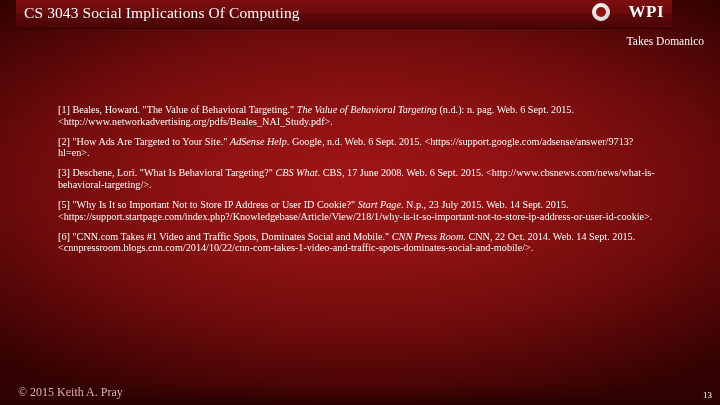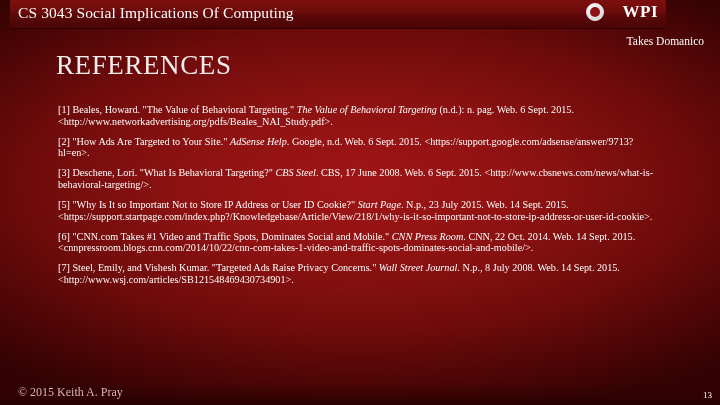--- a/index.html
+++ b/index.html
@@ -17,21 +17,21 @@
     position: relative;
     width: 720px;
     height: 405px;
     background:
       radial-gradient(ellipse 75% 60% at 50% 45%, #a01515 0%, #8e1212 32%, #6e0b0b 62%, #4a0505 85%, #330202 100%);
     overflow: hidden;
   }
   
   .topbar {
     position: absolute;
-    left: 10px; top: 0;
+    left: 16px; top: 0;
     width: 656px;
     height: 28px;
     background: linear-gradient(to bottom, #7e0f0f 0%, #6a0a0a 48%, #5d0808 52%, #4a0505 100%);
     border-bottom: 1px solid #2e0202;
   }
   .topbar-title {
     position: absolute;
     left: 8px;
     top: 4px;
     font-size: 15.5px;
@@ -141,28 +141,26 @@
   <div class="topbar">
     <div class="topbar-title">CS 3043 Social Implications Of Computing</div>
     <div class="logo">
       <span class="logo-seal"></span>
       <span class="logo-text">WPI</span>
     </div>
   </div>
 
   <div class="author">Takes Domanico</div>
 
-  <div class="heading">REFERENCES</div>
 
   <div class="refs">
     <div class="ref"><span>[1] Beales, Howard. "The Value of Behavioral Targeting." </span><i>The Value of Behavioral Targeting</i><span> (n.d.): n. pag. Web. 6 Sept. 2015. &lt;http://www.networkadvertising.org/pdfs/Beales_NAI_Study.pdf&gt;.</span></div>
     <div class="ref"><span>[2] "How Ads Are Targeted to Your Site." </span><i>AdSense Help</i><span>. Google, n.d. Web. 6 Sept. 2015. &lt;https://support.google.com/adsense/answer/9713?hl=en&gt;.</span></div>
-    <div class="ref"><span>[3] Deschene, Lori. "What Is Behavioral Targeting?" </span><i>CBS Steel</i><span>. CBS, 17 June 2008. Web. 6 Sept. 2015. &lt;http://www.cbsnews.com/news/what-is-behavioral-targeting/&gt;.</span></div>
+    <div class="ref"><span>[3] Deschene, Lori. "What Is Behavioral Targeting?" </span><i>CBS What</i><span>. CBS, 17 June 2008. Web. 6 Sept. 2015. &lt;http://www.cbsnews.com/news/what-is-behavioral-targeting/&gt;.</span></div>
     <div class="ref"><span>[5] "Why Is It so Important Not to Store IP Address or User ID Cookie?" </span><i>Start Page</i><span>. N.p., 23 July 2015. Web. 14 Sept. 2015. &lt;https://support.startpage.com/index.php?/Knowledgebase/Article/View/218/1/why-is-it-so-important-not-to-store-ip-address-or-user-id-cookie&gt;.</span></div>
     <div class="ref"><span>[6] "CNN.com Takes #1 Video and Traffic Spots, Dominates Social and Mobile." </span><i>CNN Press Room</i><span>. CNN, 22 Oct. 2014. Web. 14 Sept. 2015. &lt;cnnpressroom.blogs.cnn.com/2014/10/22/cnn-com-takes-1-video-and-traffic-spots-dominates-social-and-mobile/&gt;.</span></div>
-    <div class="ref"><span>[7] Steel, Emily, and Vishesh Kumar. "Targeted Ads Raise Privacy Concerns." </span><i>Wall Street Journal</i><span>. N.p., 8 July 2008. Web. 14 Sept. 2015. &lt;http://www.wsj.com/articles/SB121548469430734901&gt;.</span></div>
   </div>
 
   <div class="bottom-band"></div>
   <div class="footer-left">© 2015 Keith A. Pray</div>
   <div class="footer-right">13</div>
 
 </div>
 
 </body></html>

